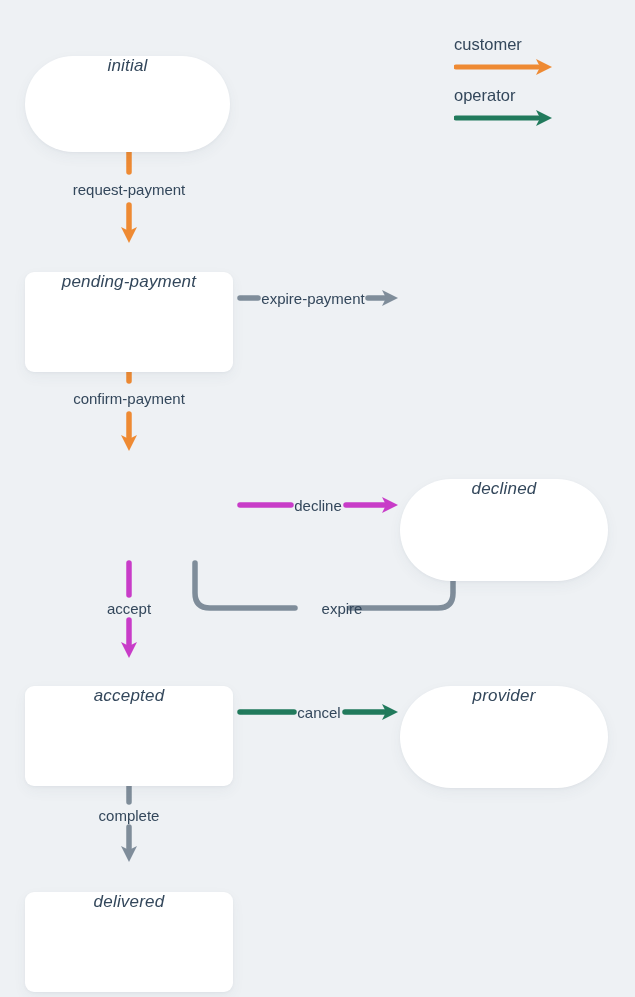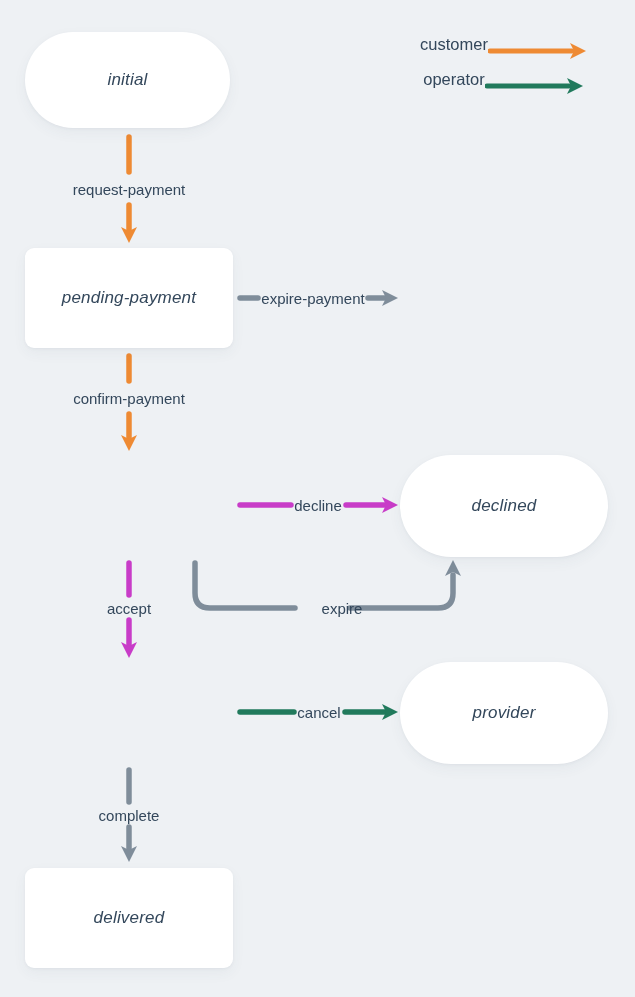--- a/index.html
+++ b/index.html
@@ -25,23 +25,24 @@
   .edges .head{stroke:none;}
   .stroke-customer .seg{stroke:var(--customer);} .stroke-customer .head{fill:var(--customer);}
   .stroke-provider .seg{stroke:var(--provider);} .stroke-provider .head{fill:var(--provider);}
   .stroke-operator .seg{stroke:var(--operator);} .stroke-operator .head{fill:var(--operator);}
   .stroke-system  .seg{stroke:var(--system);}  .stroke-system  .head{fill:var(--system);}
 
   .node{
     position:absolute;
     background:var(--node-background);
     display:flex;
-    align-items:center;
+    align-items:flex-start;
     justify-content:center;
     box-shadow:0 1px 3px rgba(51,71,91,0.05), 0 5px 14px rgba(51,71,91,0.05);
+    margin-top:24px;
   }
   .node.rect{border-radius:9px;}
   .node.pill{border-radius:52px;}
   .node-label{
     font-style:italic;
     font-size:17px;
     font-weight:500;
     color:var(--text);
     letter-spacing:0.2px;
     white-space:nowrap;
@@ -58,21 +59,22 @@
     position:absolute;
     left:440px;
     top:33px;
     width:128px;
     display:flex;
     flex-direction:column;
     align-items:center;
   }
   .legend-item{
     display:flex;
-    align-items:flex-end;
+    flex-direction:column;
+    align-items:flex-start;
     margin-bottom:9px;
   }
   .legend-label{
     font-size:16.5px;
     font-weight:500;
     line-height:22px;
     color:var(--text);
     margin-bottom:4px;
     white-space:nowrap;
   }
@@ -138,20 +140,23 @@
 
   <div class="node pill" style="left:25px;top:32px;width:205px;height:96px;">
     <span class="node-label">initial</span>
   </div>
   <div class="node rect" style="left:25px;top:248px;width:208px;height:100px;">
     <span class="node-label">pending-payment</span>
   </div>
   <div class="node pill" style="left:400px;top:455px;width:208px;height:102px;">
     <span class="node-label">declined</span>
   </div>
+  <div class="node rect" style="left:25px;top:662px;width:208px;height:100px;">
+    <span class="node-label">accepted</span>
+  </div>
   <div class="node pill" style="left:400px;top:662px;width:208px;height:102px;">
     <span class="node-label">provider</span>
   </div>
   <div class="node rect" style="left:25px;top:868px;width:208px;height:100px;">
     <span class="node-label">delivered</span>
   </div>
 
   <span class="edge-label" style="left:129px;top:189px;">request-payment</span>
   <span class="edge-label" style="left:313px;top:298px;">expire-payment</span>
   <span class="edge-label" style="left:129px;top:398px;">confirm-payment</span>

